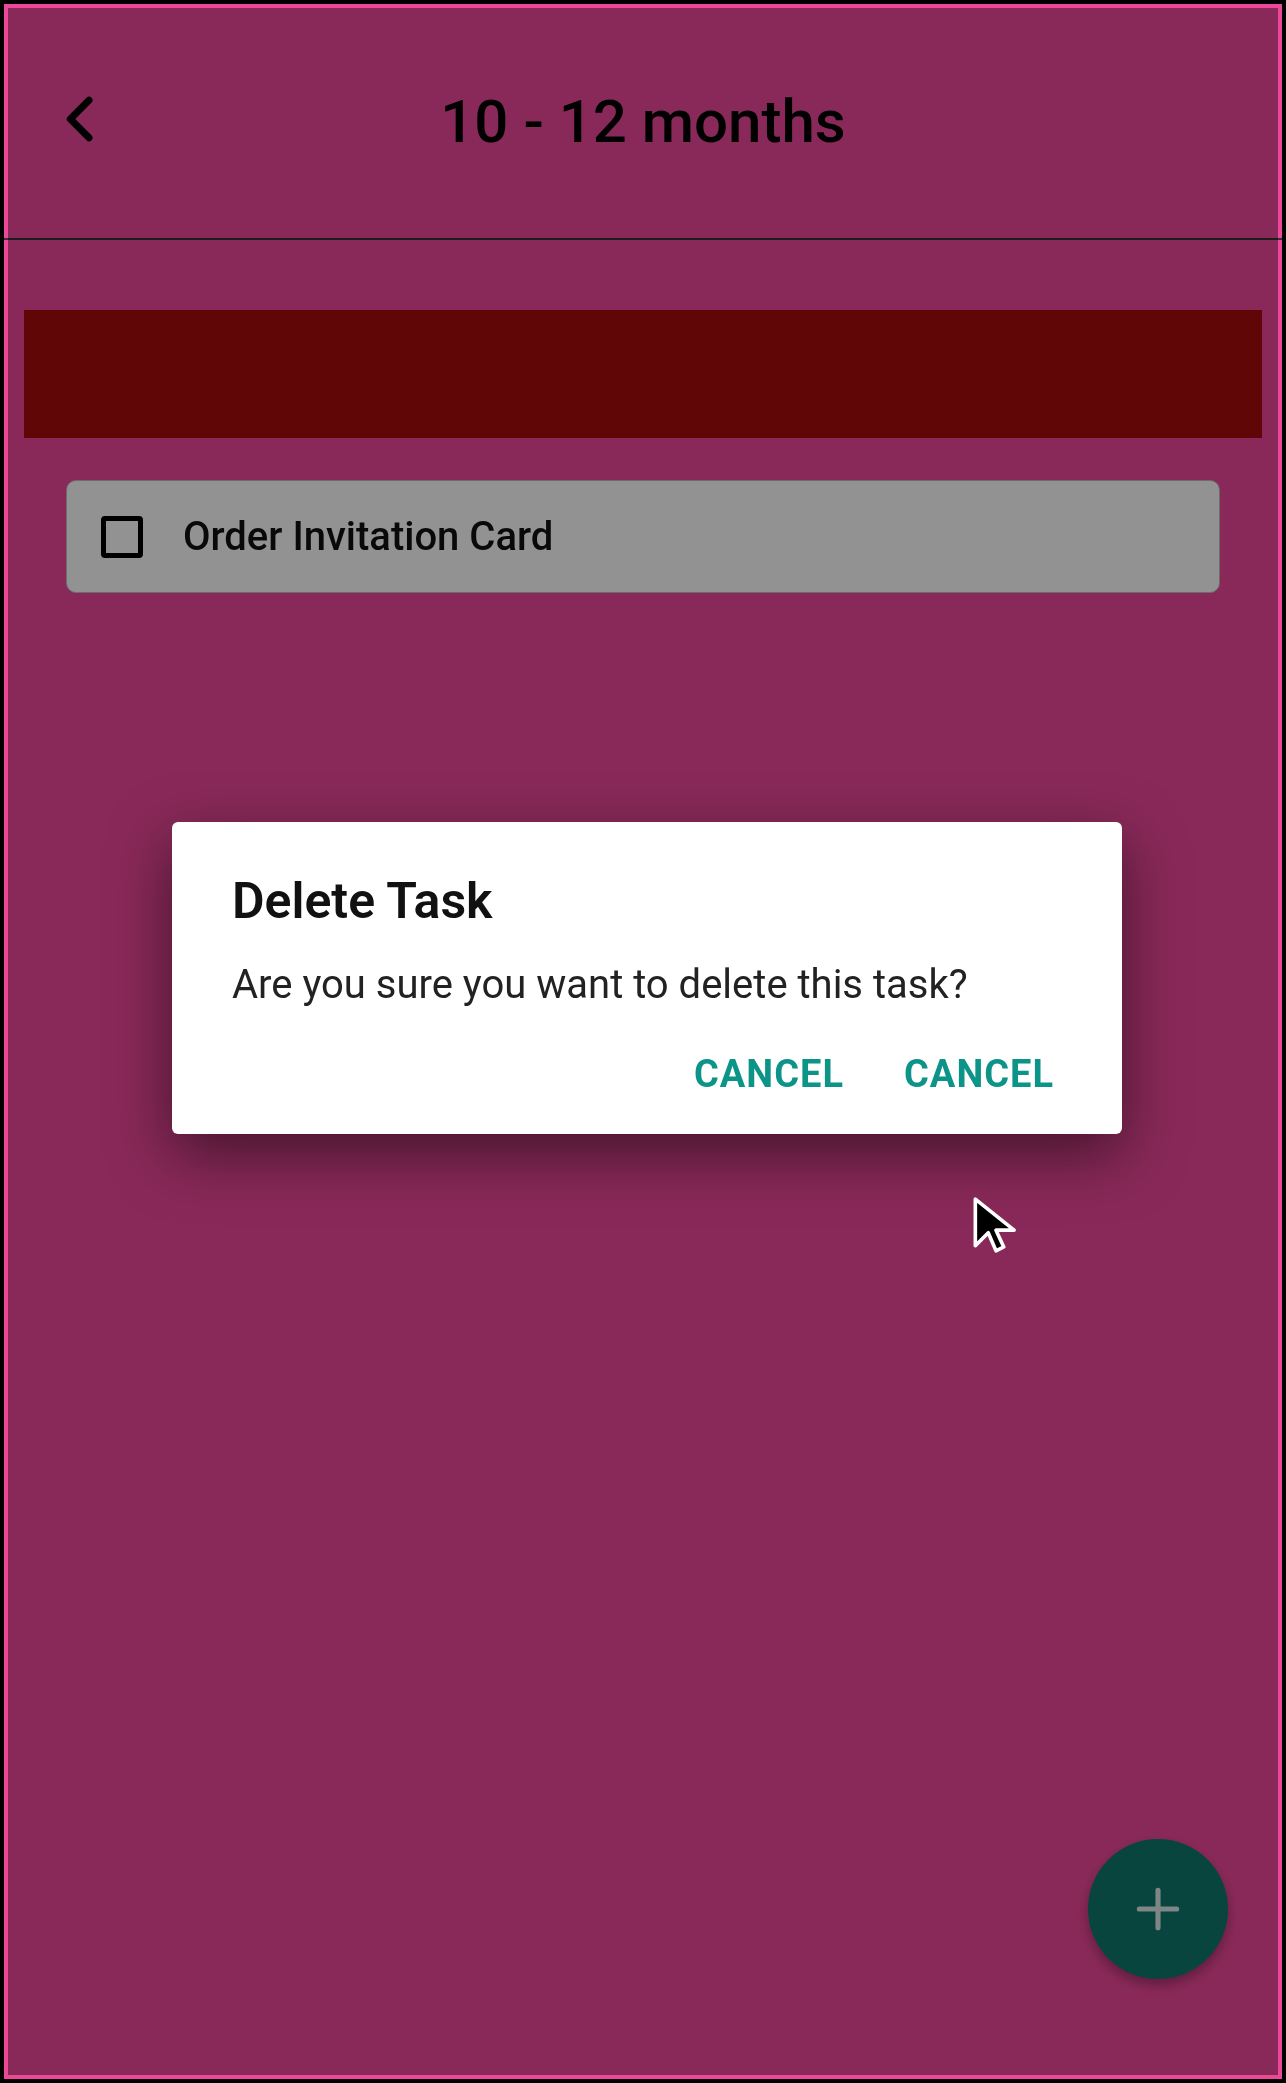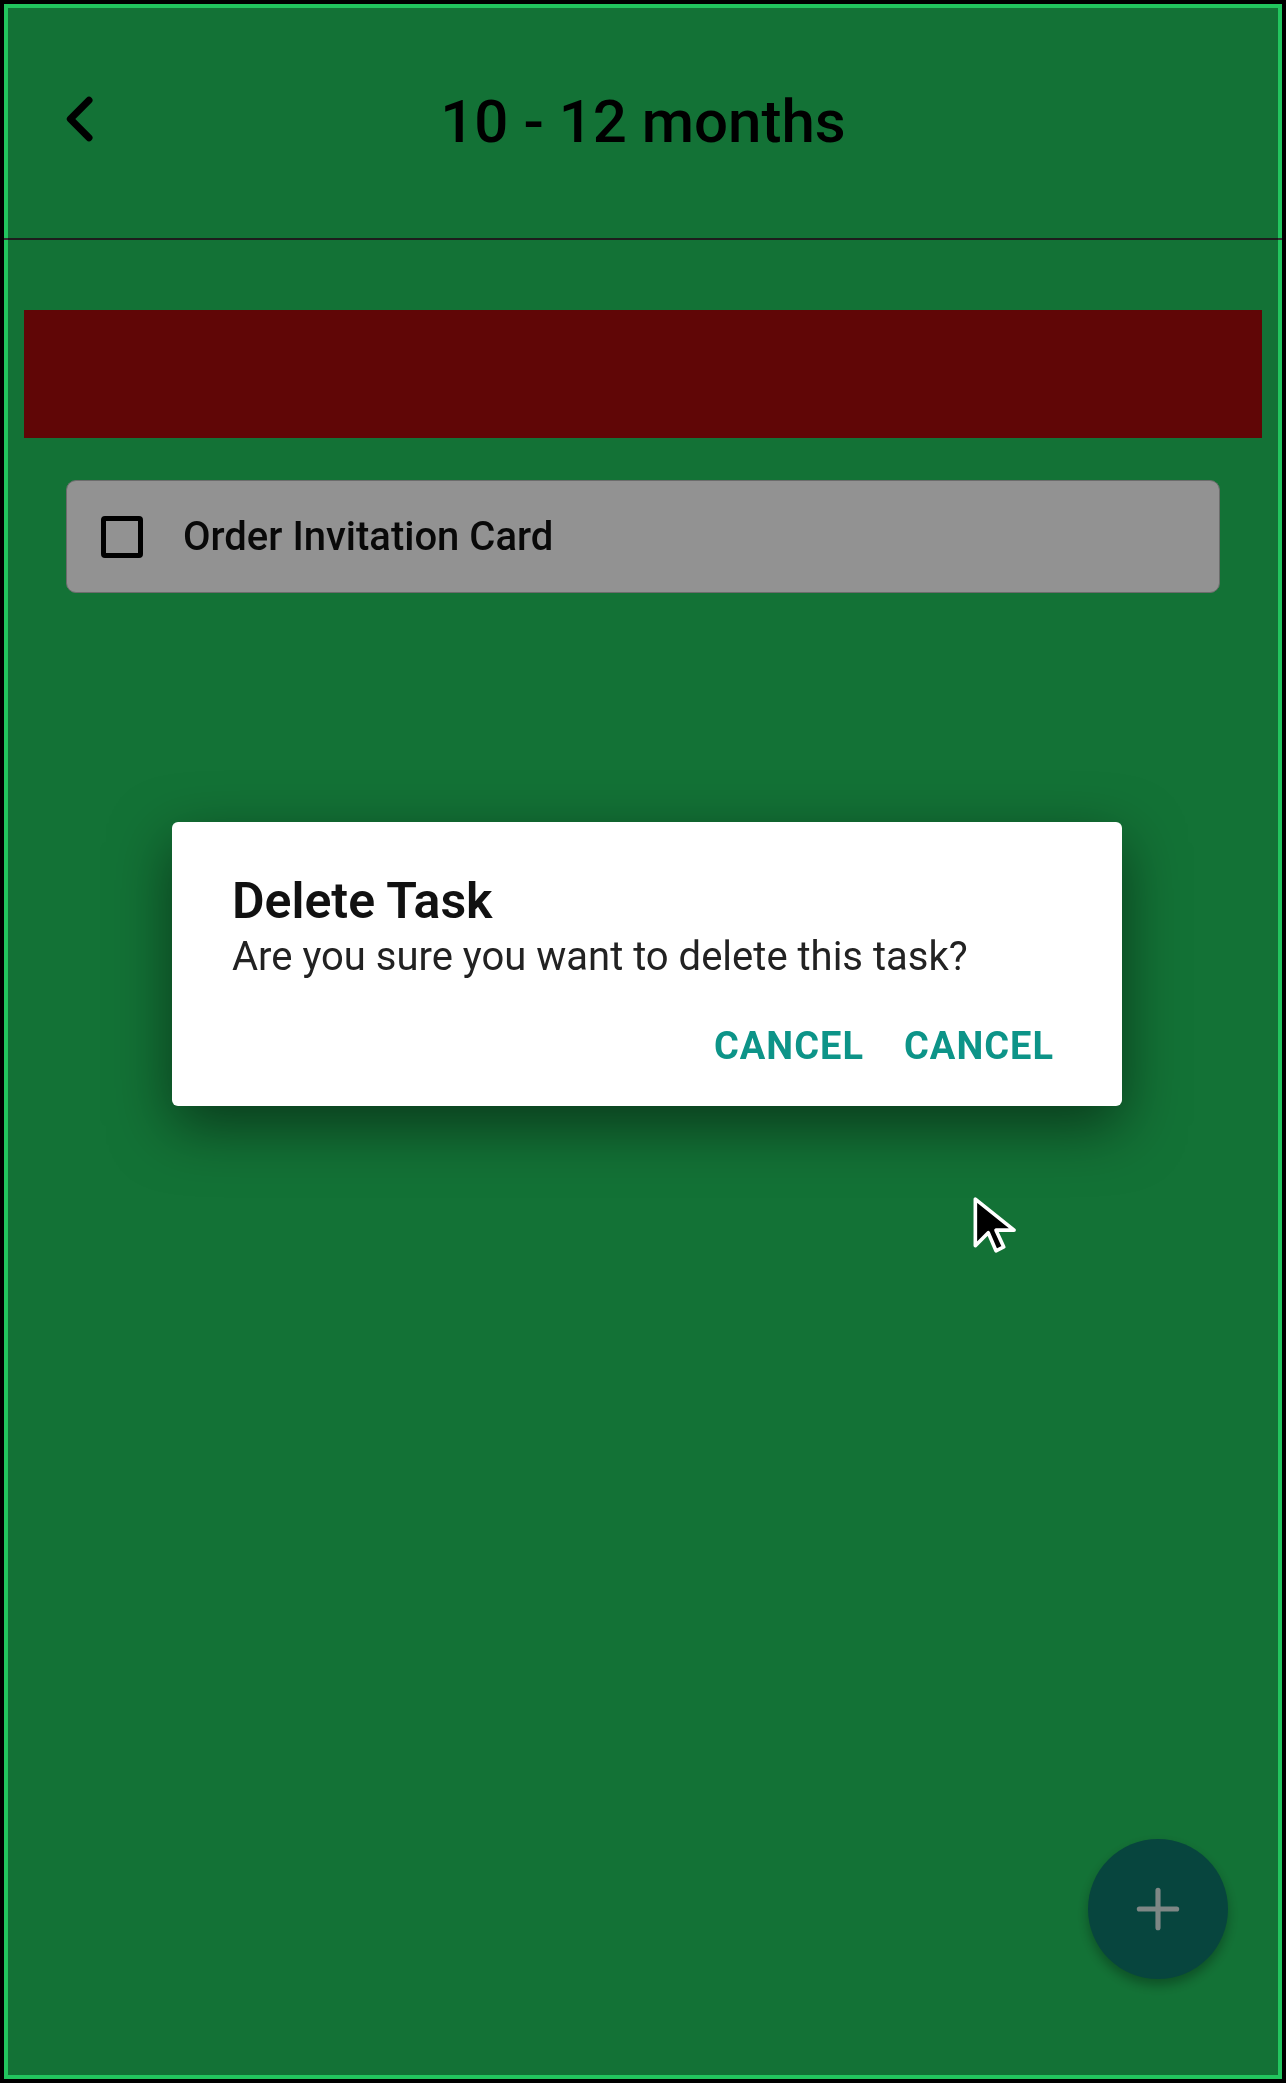--- a/index.html
+++ b/index.html
@@ -15,21 +15,21 @@
       background: #cecece;
       overflow: hidden;
     }
     .app-frame {
       position: absolute;
       top: 0;
       left: 0;
       width: 1286px;
       height: 2083px;
       border: 4px solid #000;
-      background: #22c55e;
+      background: #ec4899;
     }
     .header {
       height: 236px;
       display: flex;
       align-items: center;
       padding: 0 50px;
       border-bottom: 2px solid #333;
       position: relative;
     }
     .back-arrow {
@@ -102,31 +102,32 @@
       width: 950px;
       background: #fff;
       border-radius: 6px;
       box-shadow: 0 20px 60px rgba(0,0,0,0.5);
       padding: 50px 60px 38px 60px;
     }
     .dialog-title {
       font-size: 50px;
       font-weight: 600;
       color: #111;
+      margin-bottom: 28px;
     }
     .dialog-message {
       font-size: 40px;
       color: #222;
       line-height: 1.35;
       margin-bottom: 40px;
     }
     .dialog-actions {
       display: flex;
       justify-content: flex-end;
-      gap: 40px;
+      gap: 60px;
       padding-right: 8px;
     }
     .dialog-btn {
       background: none;
       border: none;
       font-size: 38px;
       font-weight: 700;
       color: #0d9488;
       letter-spacing: 1px;
       cursor: pointer;

